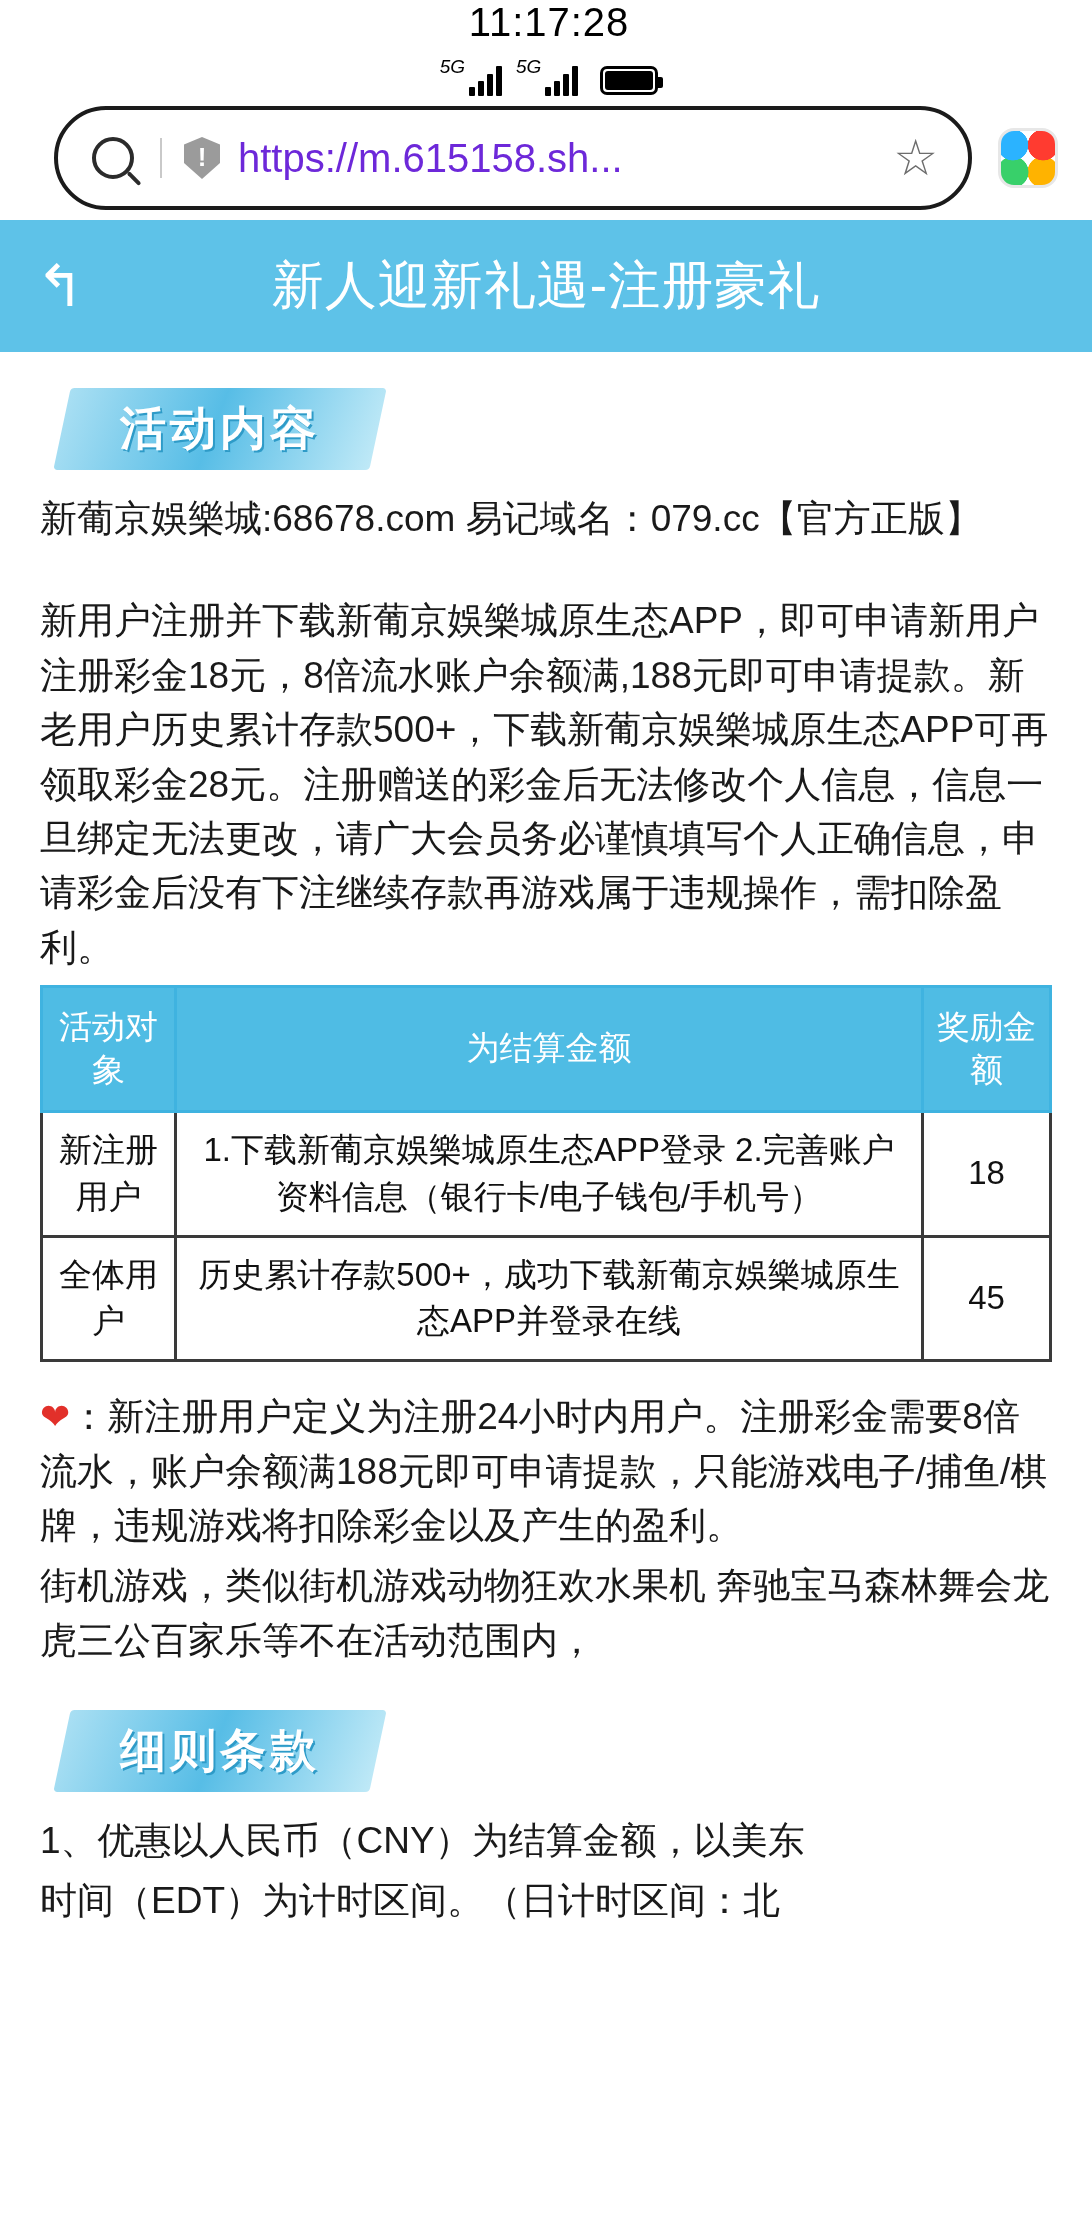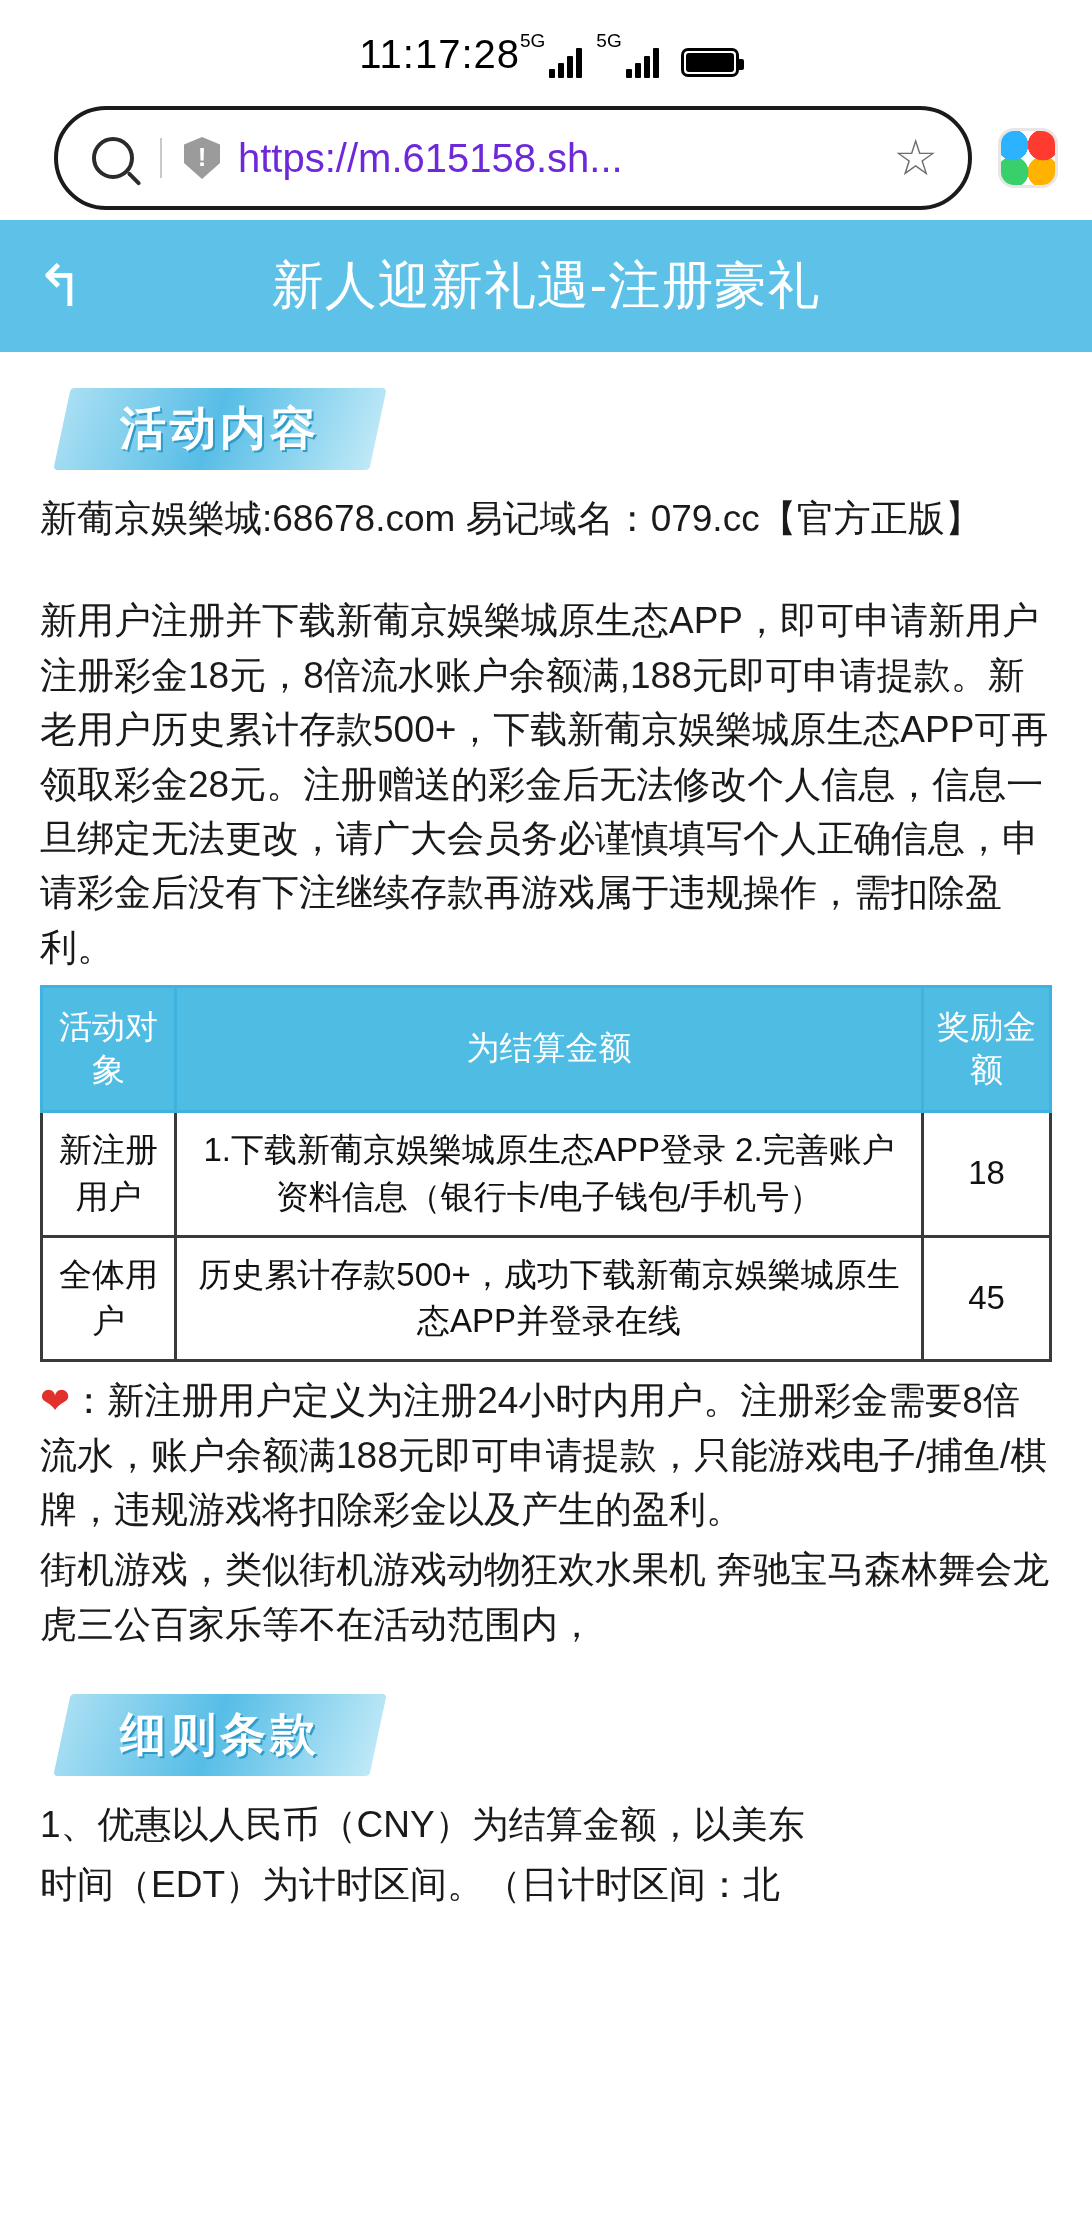--- a/index.html
+++ b/index.html
@@ -9,44 +9,46 @@
     background: #ffffff;
     font-family: "Liberation Sans", sans-serif;
     overflow: hidden;
   }
 
   
   .statusbar {
     height: 96px;
     display: flex;
     align-items: center;
-    justify-content: center;
-    padding: 12px 46px 0 52px;
+    justify-content: space-between;
+    padding: 0 46px 0 52px;
+    flex-direction: column;
   }
   .clock {
     font-size: 40px;
     color: #000;
     letter-spacing: 1px;
     font-weight: 400;
   }
   .status-right {
     display: flex;
     align-items: flex-end;
     gap: 14px;
   }
   .signal-group {
     display: flex;
     align-items: flex-end;
     gap: 4px;
   }
   .net-label {
     font-size: 19px;
     line-height: 1;
-    margin-bottom: 28px;
+    margin-bottom: 20px;
     color: #000;
+    font-style: italic;
   }
   .bars {
     display: flex;
     align-items: flex-end;
     gap: 3px;
     height: 30px;
   }
   .bars i { width: 6px; background: #000; display: block; border-radius: 1px; }
   .bars i:nth-child(1) { height: 9px; }
   .bars i:nth-child(2) { height: 15px; }
@@ -204,21 +206,21 @@
     color: #1a1a1a;
     margin: 0 0 6px 0;
   }
   .spacer { height: 42px; }
 
   
   table.reward-table {
     width: 100%;
     border-collapse: collapse;
     border: 3px solid #f97316;
-    margin: 10px 0 12px 0;
+    margin: 10px 0 28px 0;
     table-layout: fixed;
   }
   table.reward-table th {
     background: #4fbce4;
     color: #ffffff;
     font-weight: 400;
     font-size: 33px;
     padding: 18px 6px;
     border: 3px solid #3fb3e0;
     line-height: 1.3;

